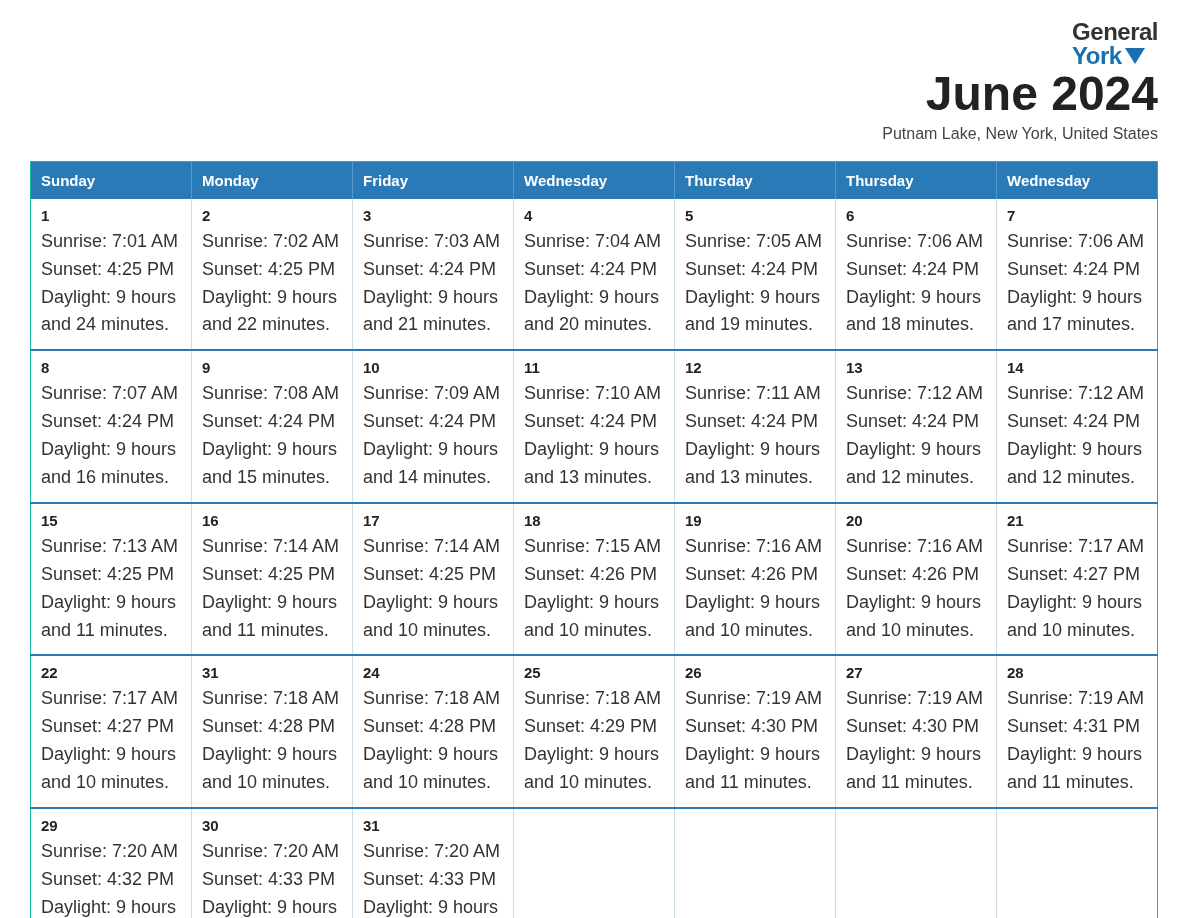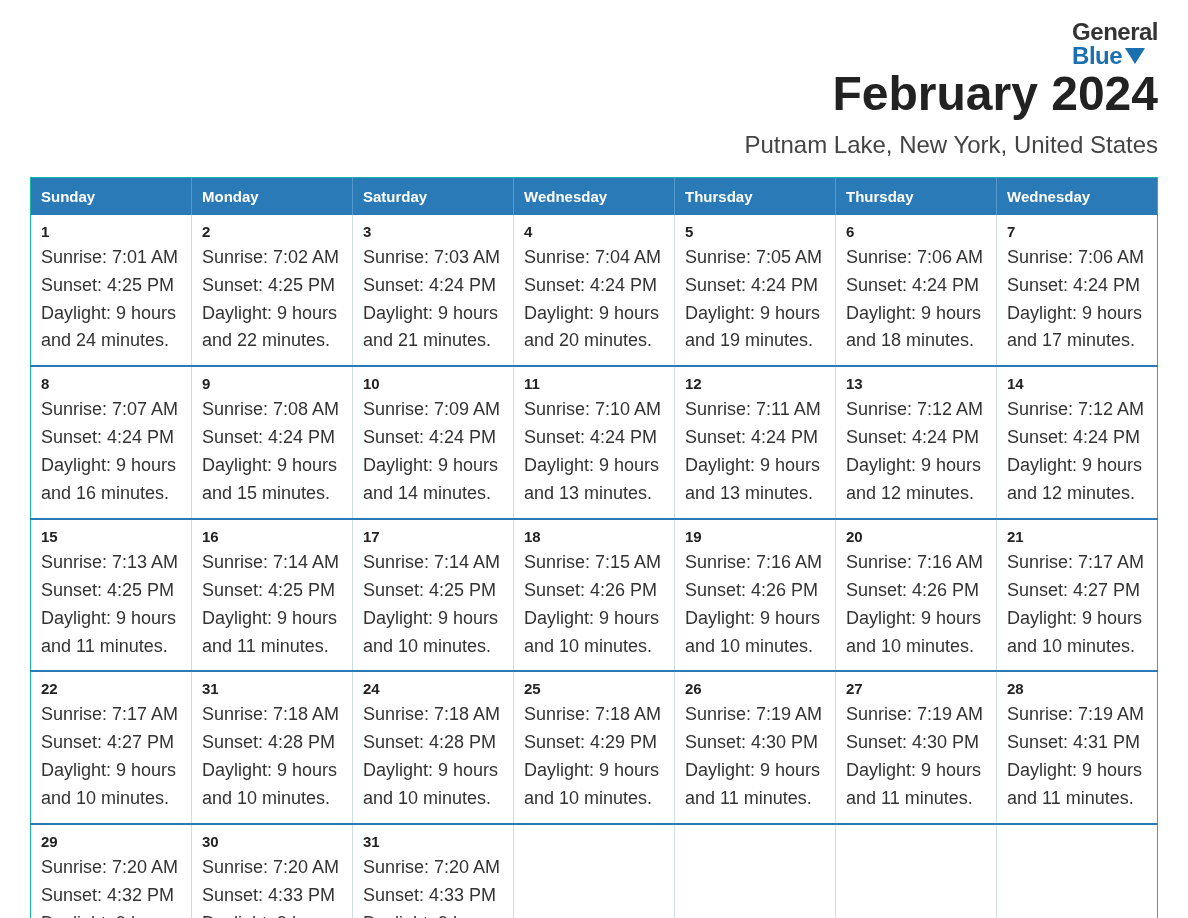--- a/index.html
+++ b/index.html
@@ -20,23 +20,23 @@
     .title-block {
       text-align: right;
     }
     .month-title {
       font-size: 48px;
       font-weight: bold;
       color: #222;
       line-height: 1.1;
     }
     .location-title {
-      font-size: 24px;
+      font-size: 16px;
       color: #444;
-      margin-top: 10px;
+      margin-top: 4px;
     }
     table {
       width: 100%;
       border-collapse: collapse;
       border: 1px solid #14b8a6;
       padding-left: 48px;
     }
     thead tr th {
       background-color: #2a7ab8;
       color: #ffffff;
@@ -110,37 +110,37 @@
     }
   </style>
 </head>
 <body>
 
 <div class="header">
   <div class="logo-row">
     <div class="logo-text-block">
       <span class="logo-general-text">General</span>
       <div class="logo-blue-row">
-        <span class="logo-blue-text">Blue</span>
+        <span class="logo-blue-text">York</span>
         <div class="logo-arrow"></div>
       </div>
     </div>
   </div>
   <div class="title-block">
-    <div class="month-title">February 2024</div>
+    <div class="month-title">June 2024</div>
     <div class="location-title">Putnam Lake, New York, United States</div>
   </div>
 </div>
 
 <table>
   <thead>
     <tr>
     <th>Sunday</th>
         <th>Monday</th>
-        <th>Saturday</th>
+        <th>Friday</th>
         <th>Wednesday</th>
         <th>Thursday</th>
         <th>Thursday</th>
         <th>Wednesday</th>
       </tr>
   </thead>
   <tbody id="calendar-body">
   <tr>
         <td><span class="day-num">1</span><span class="day-info">Sunrise: 7:01 AM<br>Sunset: 4:25 PM<br>Daylight: 9 hours<br>and 24 minutes.</span></td>
         <td><span class="day-num">2</span><span class="day-info">Sunrise: 7:02 AM<br>Sunset: 4:25 PM<br>Daylight: 9 hours<br>and 22 minutes.</span></td>

